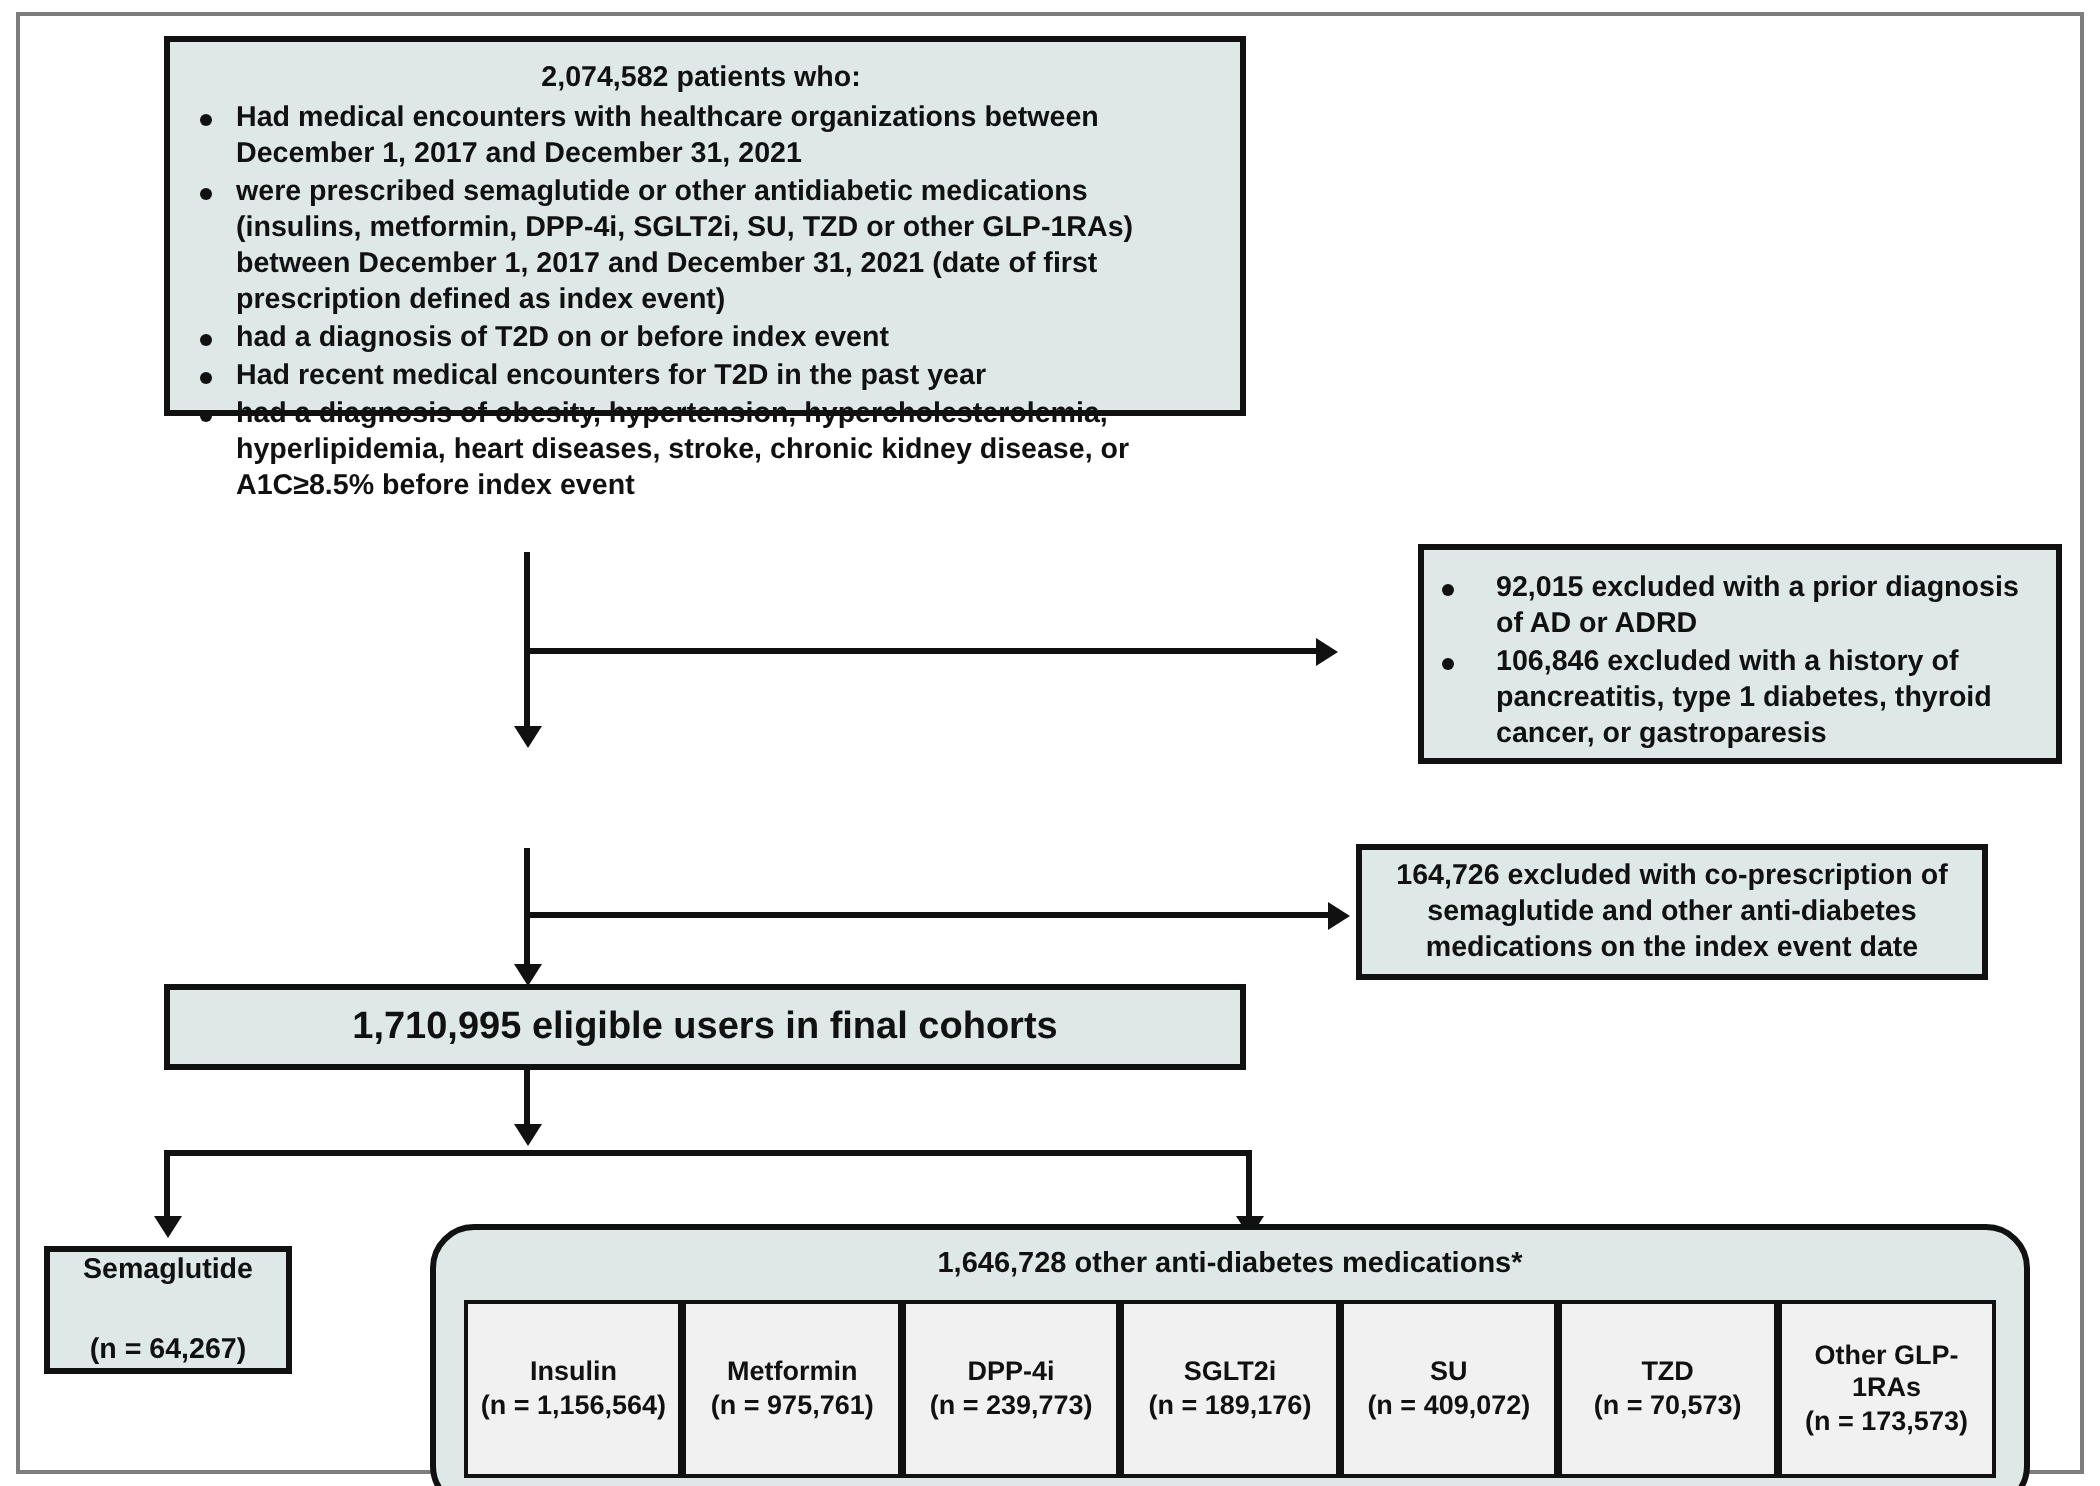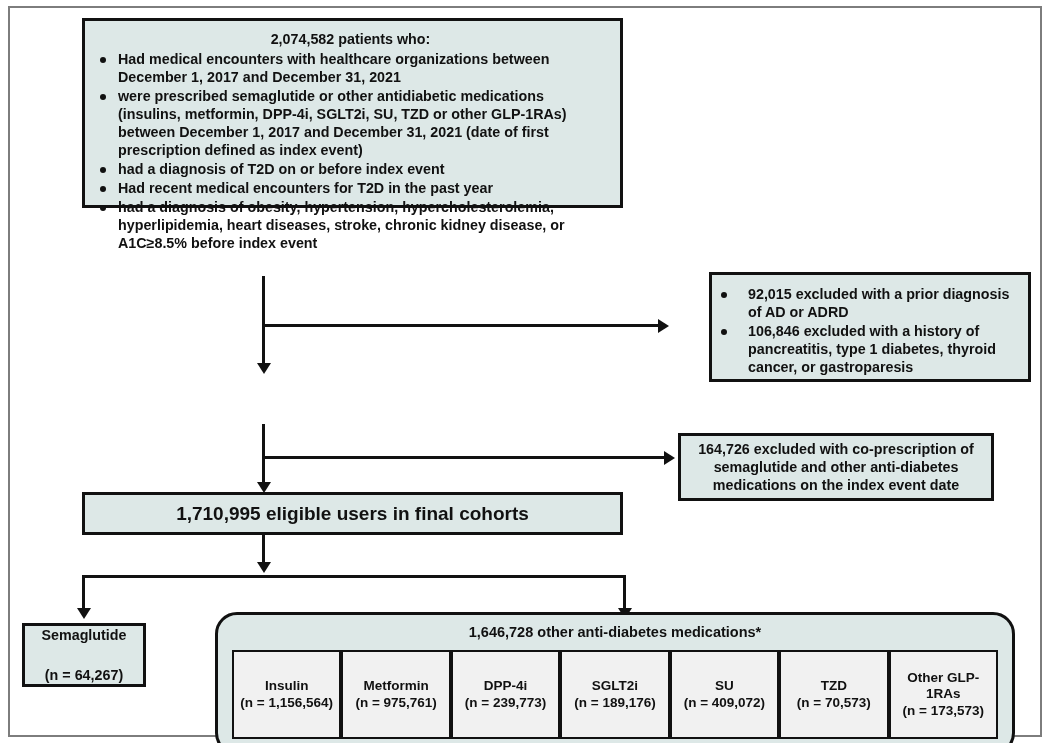--- a/index.html
+++ b/index.html
@@ -138,21 +138,21 @@
     </ul>
   </div>
 
 
   <div class="vline" style="left:262px; top:424px; height:62px;"></div>
   <div class="arrow-down" style="left:256.5px; top:482px;"></div>
 
   <div class="hline" style="left:262px; top:456px; width:405px;"></div>
   <div class="arrow-right" style="left:664px; top:450.5px;"></div>
 
-  <div class="box center" id="excl-box-2" style="left:678px; top:433px; width:316px; height:68px; padding:2px 8px; font-size:14.3px;">
+  <div class="box center" id="excl-box-2" style="left:678px; top:422px; width:316px; height:68px; padding:2px 8px; font-size:14.3px;">
     <span>164,726 excluded with co-prescription of semaglutide and other anti-diabetes medications on the index event date</span>
   </div>
 
   <div class="box center" id="final-box" style="left:82px; top:492px; width:541px; height:43px; padding:2px 12px; font-size:19px;">
     <span>1,710,995 eligible users in final cohorts</span>
   </div>
 
   <div class="vline" style="left:262px; top:535px; height:30px;"></div>
   <div class="arrow-down" style="left:256.5px; top:562px;"></div>
   <div class="hline" style="left:82px; top:575px; width:544px;"></div>

